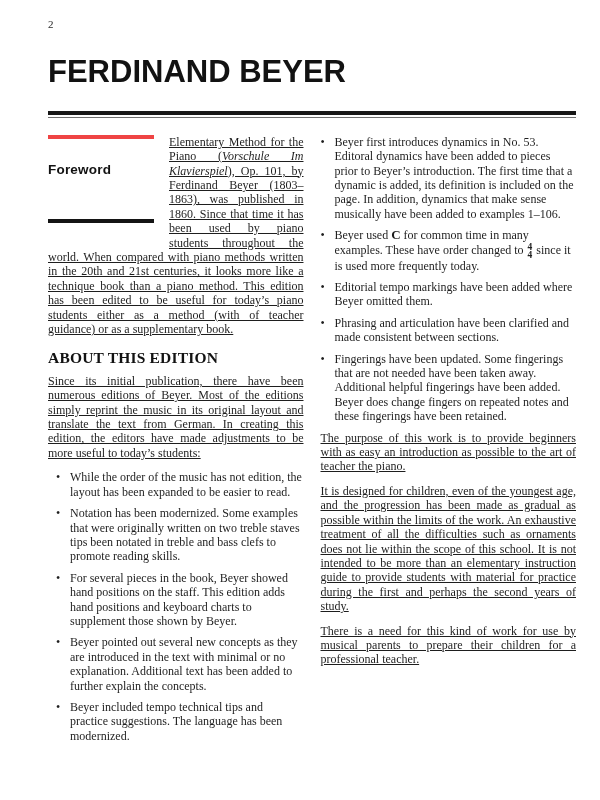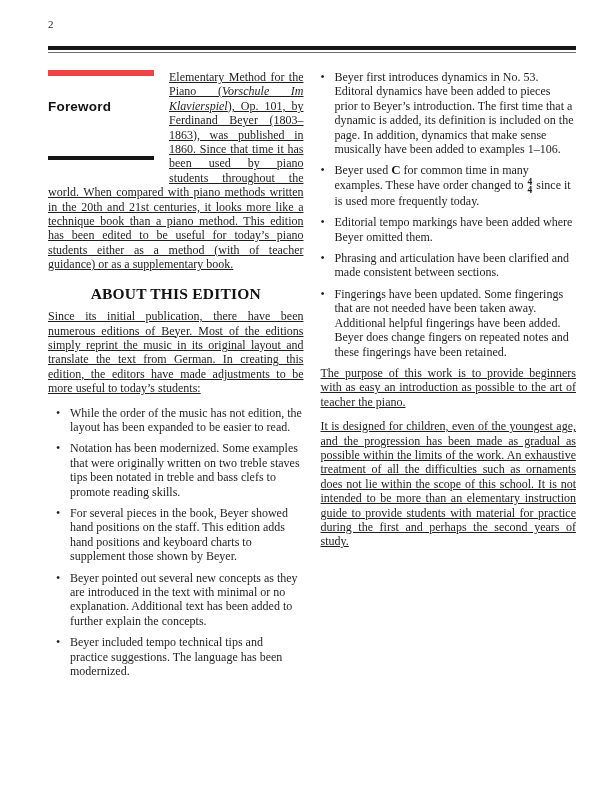--- a/index.html
+++ b/index.html
@@ -44,37 +44,37 @@
     line-height: 14.4px;
     text-align: justify;
   }
   .foreword-float {
     float: left;
     width: 106px;
     margin-right: 15px;
     margin-bottom: 16px;
   }
   .foreword-inner {
-    border-top: 6px solid #ef4444;
+    border-top: 4px solid #ef4444;
     border-bottom: 4px solid #141414;
     padding: 24px 0 42px 0;
   }
   .foreword-label {
     font-family: "Liberation Sans", sans-serif;
     font-weight: bold;
     font-size: 13.5px;
     color: #121212;
     letter-spacing: 0.2px;
   }
   .section-heading {
     font-weight: bold;
     font-size: 15.5px;
     letter-spacing: 0.2px;
     color: #121212;
-    text-align: center;
+    text-align: left;
     margin: 15px 0 8px 0;
   }
   .para { margin: 0 0 10px 0; text-decoration: underline; }
   .bullet-list { list-style: none; margin: 0 0 0 0; padding: 0; }
   .bullet-list li {
     display: flex;
     align-items: flex-start;
     margin-bottom: 7px;
     text-align: left;
   }
@@ -96,20 +96,21 @@
   }
   .time-sig span { display: block; }
 </style>
 </head>
 <body>
 
 <div class="page">
 
   <div class="page-number">2</div>
 
+  <h1 class="doc-title">FERDINAND BEYER</h1>
 
   <div class="title-rule"></div>
 
   <div class="columns">
 
     <div class="col">
 
       <div class="foreword-float">
         <div class="foreword-inner">
           <div class="foreword-label">Foreword</div>
@@ -167,16 +168,17 @@
         </li>
         <li>
           <span class="bullet-marker">•</span>
           <span class="bullet-text">Fingerings have been updated. Some fingerings that are not needed have been taken away. Additional helpful fingerings have been added. Beyer does change fingers on repeated notes and these fingerings have been retained.</span>
         </li>
       </ul>
 
 
       <p class="para">The purpose of this work is to provide beginners with as easy an introduction as possible to the art of teacher the piano.</p>
       <p class="para">It is designed for children, even of the youngest age, and the progression has been made as gradual as possible within the limits of the work. An exhaustive treatment of all the difficulties such as ornaments does not lie within the scope of this school. It is not intended to be more than an elementary instruction guide to provide students with material for practice during the first and perhaps the second years of study.</p>
+      <p class="para">There is a need for this kind of work for use by musical parents to prepare their children for a professional teacher.</p>
 
     </div>
   </div>
 </div>
 
 </body></html>

